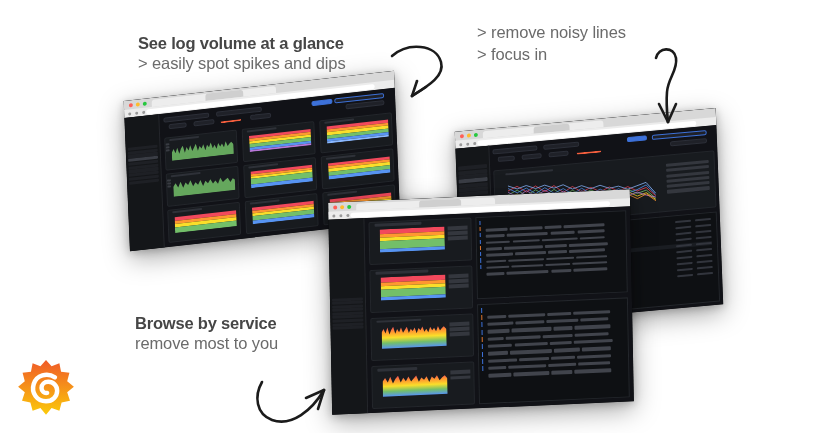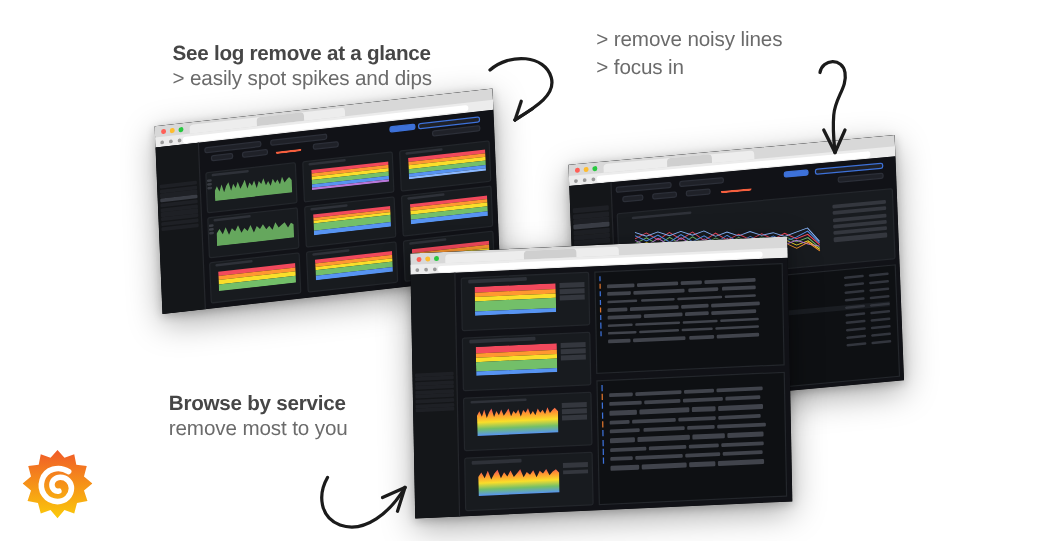--- a/index.html
+++ b/index.html
@@ -532,21 +532,21 @@
             <div class="logrow"><span style="width:13%"></span><span style="width:28%"></span><span style="width:20%"></span><span style="width:23%"></span></div>
             <div class="logrow"><span style="width:17%"></span><span style="width:26%"></span><span style="width:15%"></span><span style="width:27%"></span></div>
           </div>
         </div>
       </div>
     </div>
   </div>
 
 
   <div class="anno" id="anno-volume" style="z-index:50;">
-    <div class="anno-title">See log remove at a glance</div>
+    <div class="anno-title">See log volume at a glance</div>
     <div class="anno-line">&gt; easily spot spikes and dips</div>
   </div>
 
   <div class="anno" id="anno-pattern" style="z-index:50;">
     <div class="anno-line">&gt; remove noisy lines</div>
     <div class="anno-line">&gt; focus in</div>
   </div>
 
   <div class="anno" id="anno-browse" style="z-index:50;">
     <div class="anno-title">Browse by service</div>

